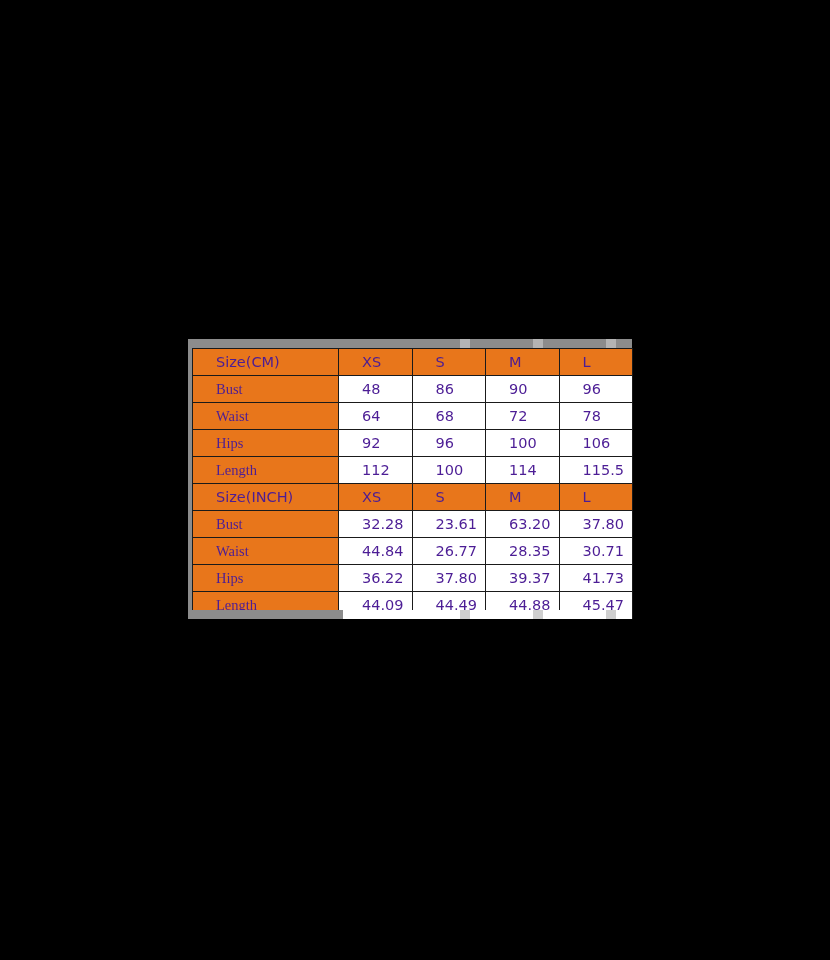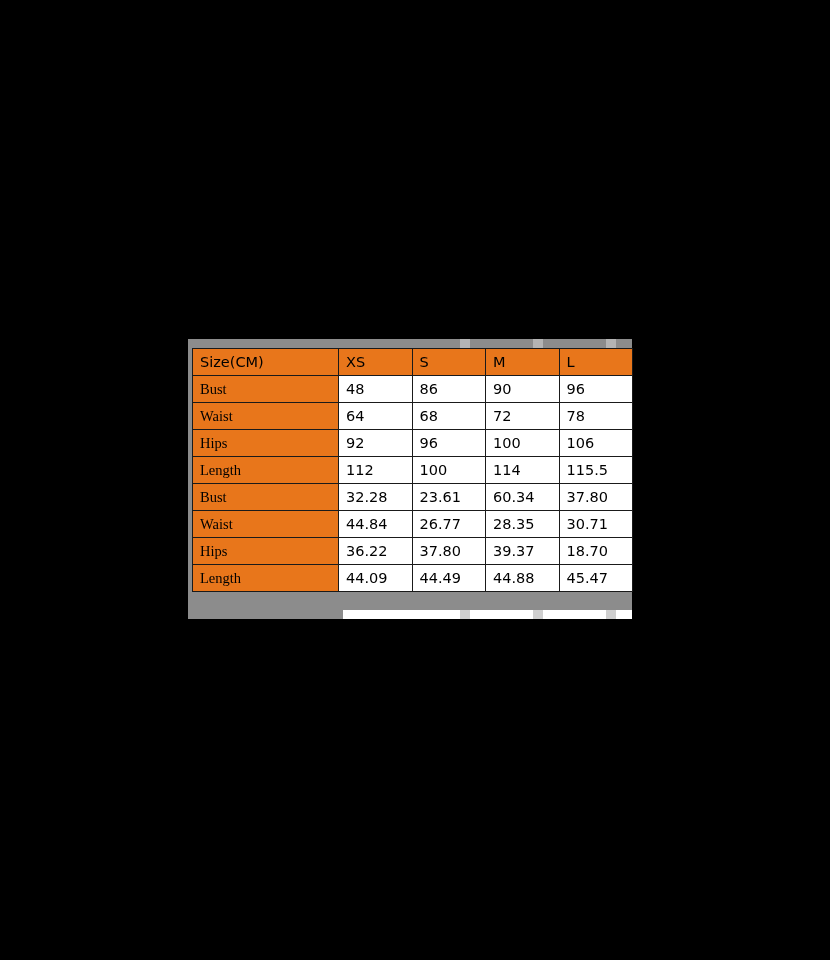--- a/index.html
+++ b/index.html
@@ -61,25 +61,25 @@
     position: absolute;
     left: 4px;
     top: 9px;
     width: 440px;
     border-collapse: collapse;
     table-layout: fixed;
     background: #ffffff;
   }
   #size-chart-table td {
     height: 26px;
-    padding: 0 0 0 7px;
+    padding: 0 0 0 23px;
     margin: 0;
     font-size: 14.5px;
     line-height: 26px;
-    color: #000000;
+    color: #4c1d95;
     border: 1px solid #1a1a1a;
     overflow: hidden;
     white-space: nowrap;
   }
   
   #size-chart-table col.c-label { width: 146px; }
   #size-chart-table col.c-size  { width: 73.5px; }
 
   td.label-cell {
     background: #e8761b;
@@ -146,43 +146,50 @@
       </tr>
 
       <tr>
         <td class="label-cell">Length</td>
         <td class="value-cell">112</td>
         <td class="value-cell">100</td>
         <td class="value-cell">114</td>
         <td class="value-cell">115.5</td>
       </tr>
 
+      <tr>
+        <td class="header-cell">Size(INCH)</td>
+        <td class="header-cell">XS</td>
+        <td class="header-cell">S</td>
+        <td class="header-cell">M</td>
+        <td class="header-cell">L</td>
+      </tr>
 
       <tr>
         <td class="label-cell">Bust</td>
         <td class="value-cell">32.28</td>
         <td class="value-cell">23.61</td>
-        <td class="value-cell">60.34</td>
+        <td class="value-cell">63.20</td>
         <td class="value-cell">37.80</td>
       </tr>
 
       <tr>
         <td class="label-cell">Waist</td>
         <td class="value-cell">44.84</td>
         <td class="value-cell">26.77</td>
         <td class="value-cell">28.35</td>
         <td class="value-cell">30.71</td>
       </tr>
 
       <tr>
         <td class="label-cell">Hips</td>
         <td class="value-cell">36.22</td>
         <td class="value-cell">37.80</td>
         <td class="value-cell">39.37</td>
-        <td class="value-cell">18.70</td>
+        <td class="value-cell">41.73</td>
       </tr>
 
       <tr>
         <td class="label-cell">Length</td>
         <td class="value-cell">44.09</td>
         <td class="value-cell">44.49</td>
         <td class="value-cell">44.88</td>
         <td class="value-cell">45.47</td>
       </tr>
 

